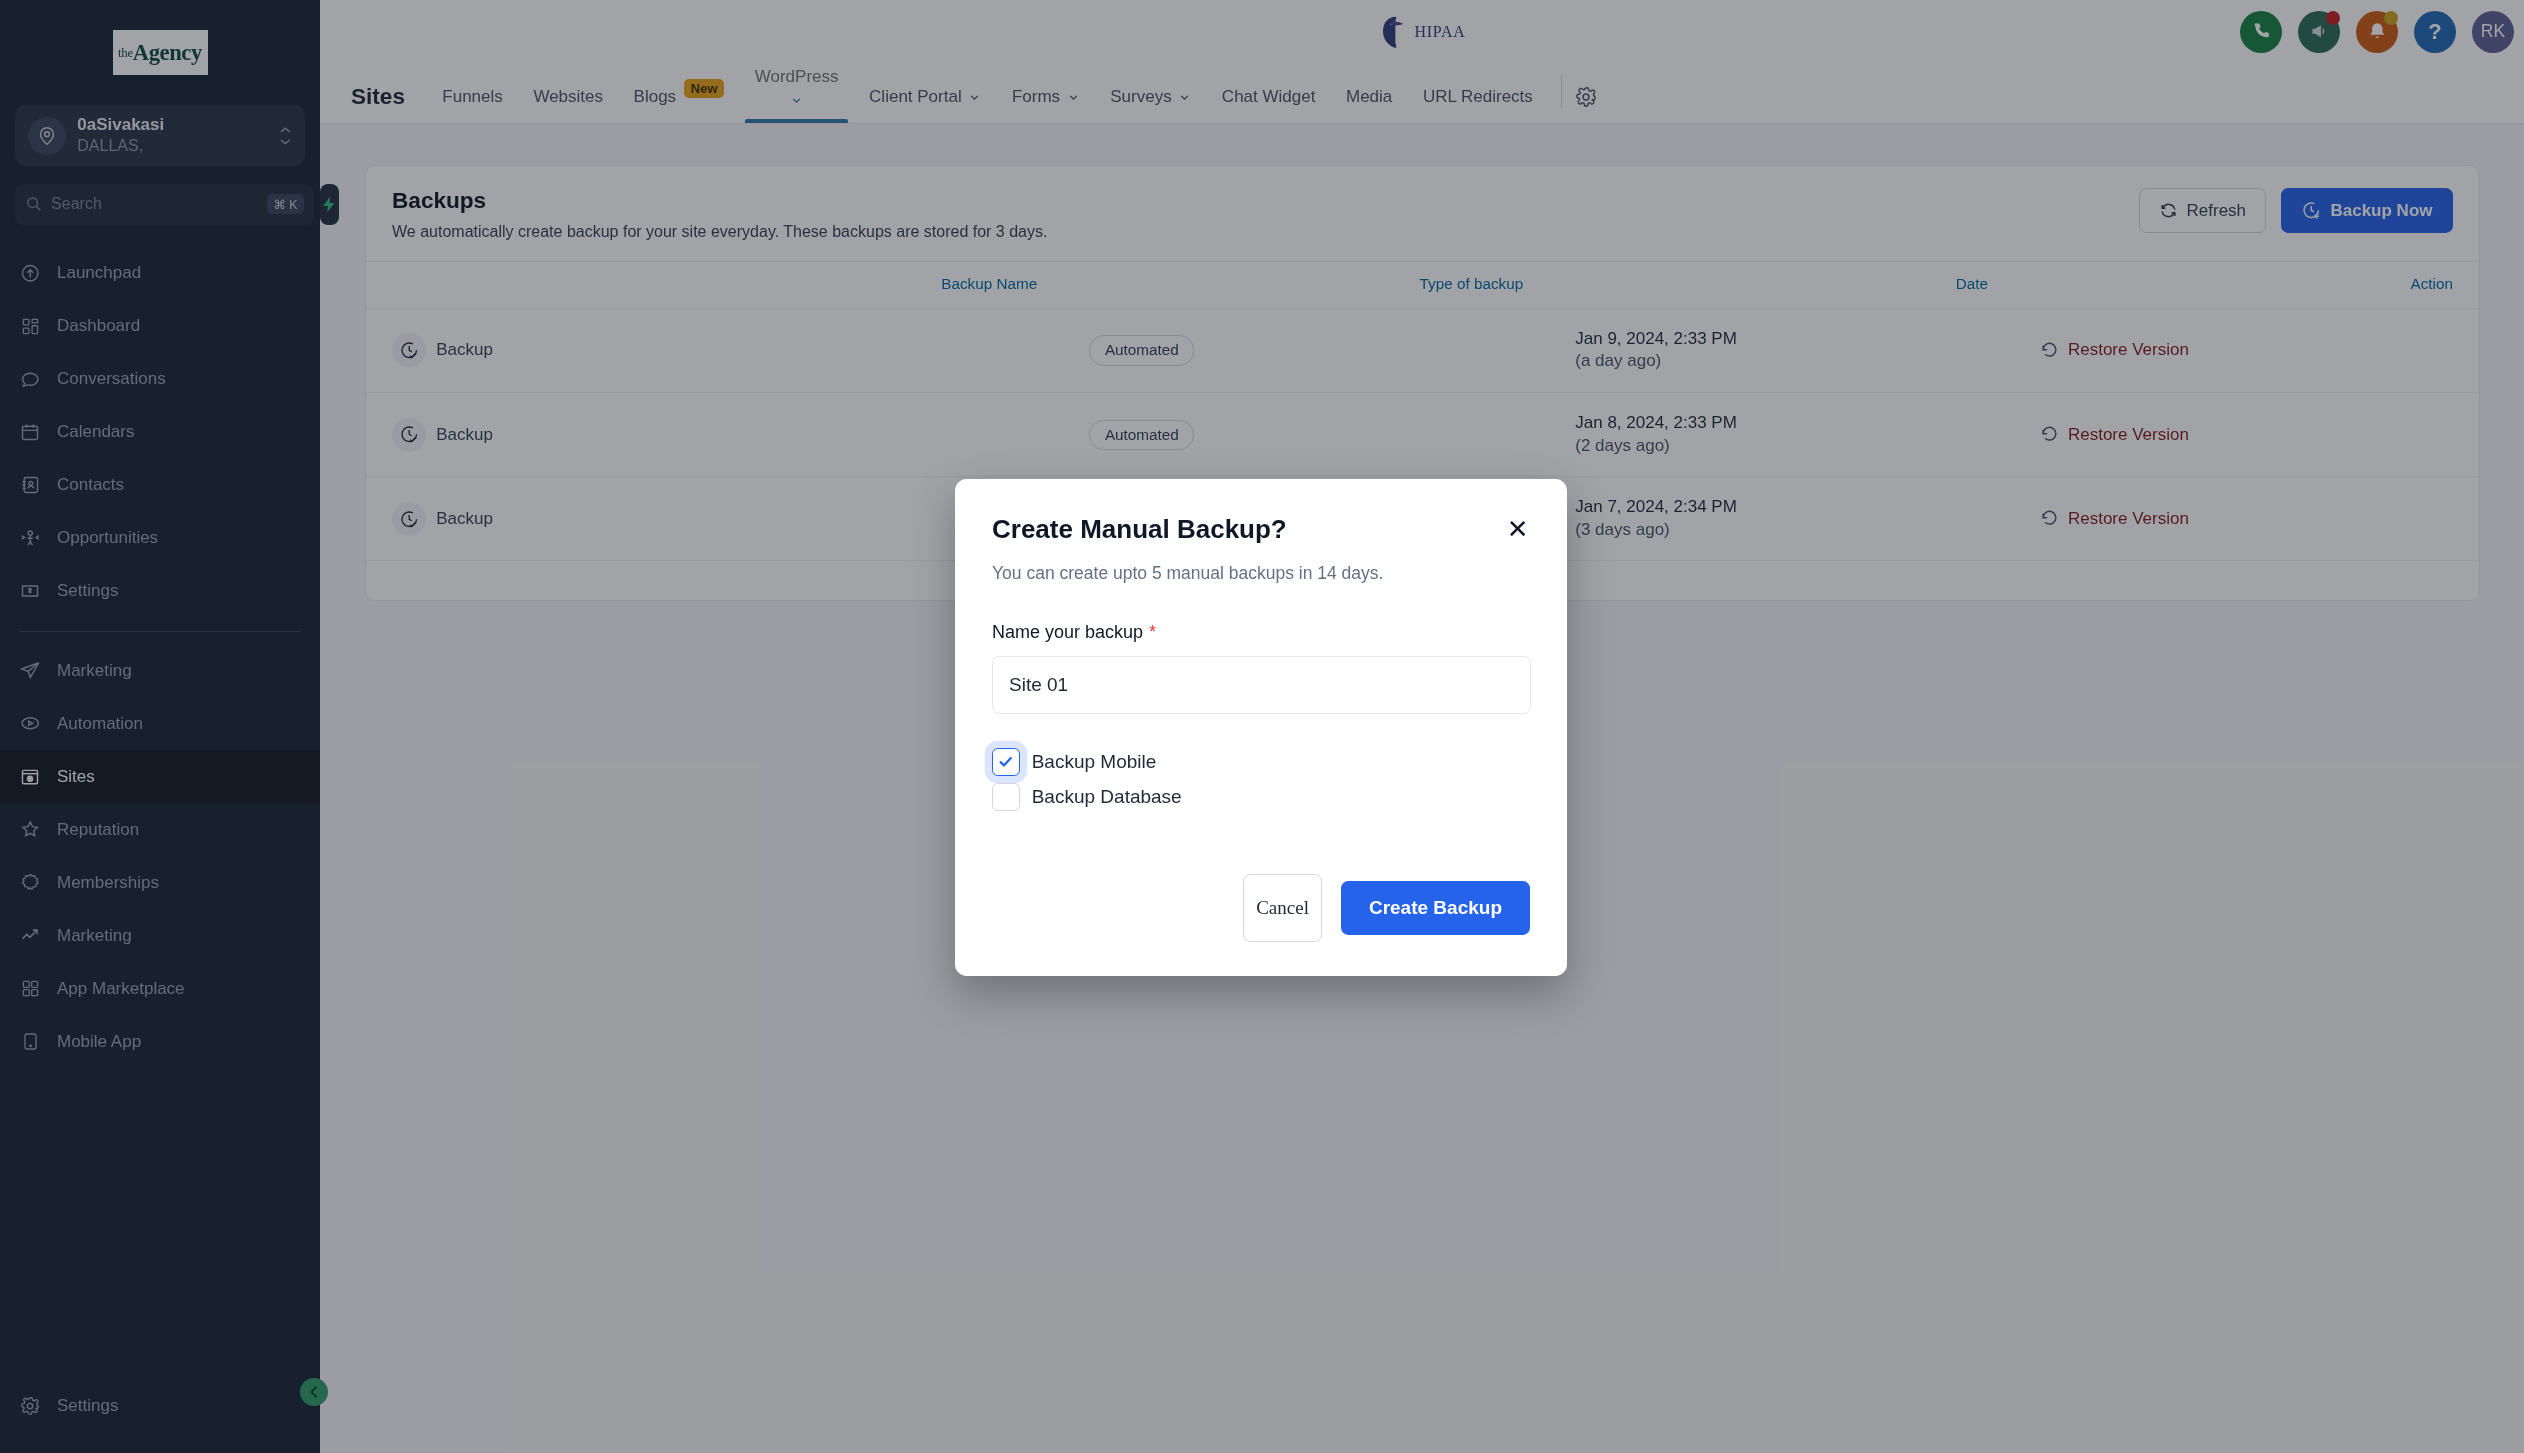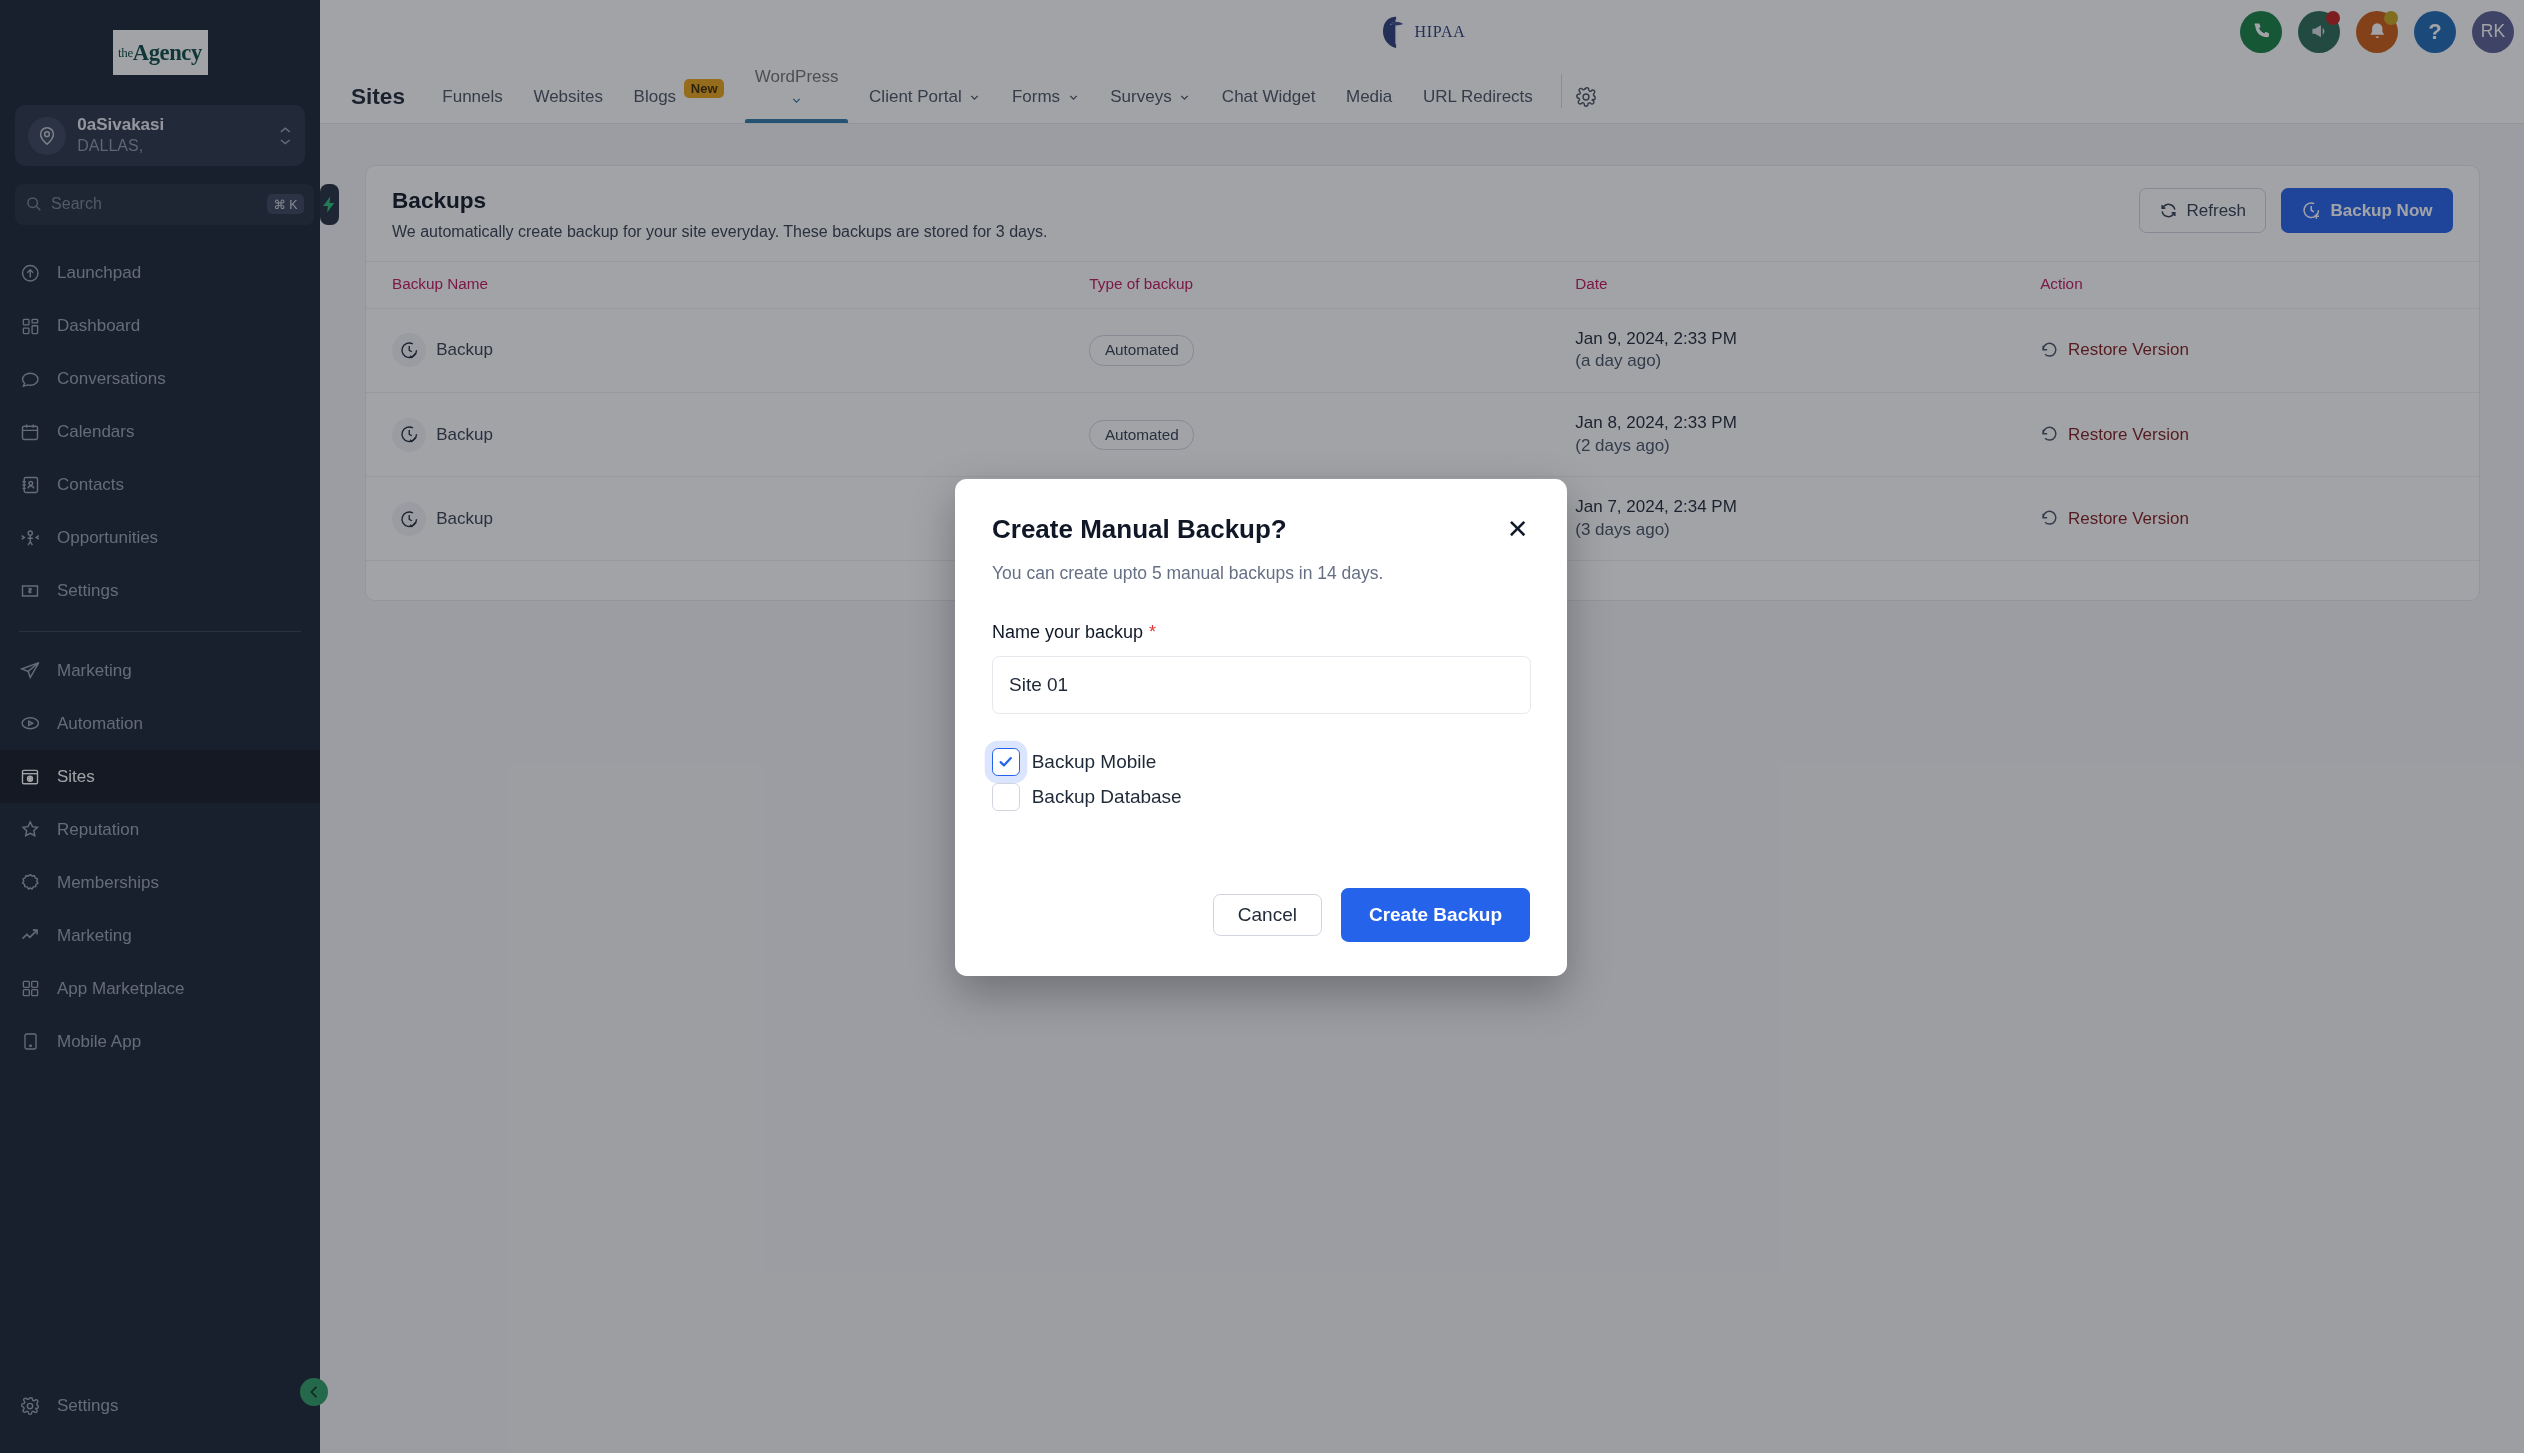--- a/index.html
+++ b/index.html
@@ -159,21 +159,21 @@
   }
   .btn-backupnow {
     display: flex; align-items: center; gap: 8.8px;
     background: #2563eb; border: none; border-radius: 7.3px;
     height: 45px; padding: 0 20.5px; font-size: 17px; color: #ffffff;
     font-weight: 600; cursor: pointer; font-family: inherit;
   }
 
   table { width: 100%; border-collapse: collapse; }
   thead th {
-    text-align: left; font-size: 15.3px; font-weight: 400; color: #be185d;
+    text-align: right; font-size: 15.3px; font-weight: 400; color: #0369a1;
     padding: 13px 26px 14.6px; background: #ffffff;
     border-bottom: 0.7px solid #eceef1;
   }
   tbody td {
     padding: 19px 26px; border-bottom: 0.7px solid #eceef1;
     font-size: 17px; color: #374151; vertical-align: middle;
   }
   tbody tr:last-child td { border-bottom: 0.7px solid #eceef1; }
   .name-cell { display: flex; align-items: center; gap: 10.2px; }
   .name-ico {
@@ -227,23 +227,23 @@
     flex: 0 0 28px;
   }
   .cb.on { background: #ffffff; border: 1.5px solid #2563eb; box-shadow: 0 0 0 7.3px #dbe5fd;}
   .cb.off { background: #ffffff; border: 0.7px solid #d0d5dd; }
   .check-label { font-size: 19px; color: #1f2937; }
   .modal-actions {
     position: absolute; right: 37px; bottom: 34px;
     display: flex; gap: 19px; align-items: center;
   }
   .btn-cancel {
-    height: 42px; padding: 0 24px; border-radius: 7.3px;
+    height: 68px; padding: 0 12px; border-radius: 7.3px;
     border: 0.7px solid #d0d5dd; background: #ffffff;
-    font-size: 19px; color: #1f2937; cursor: pointer; font-family: Liberation Sans, sans-serif;
+    font-size: 19px; color: #1f2937; cursor: pointer; font-family: Liberation Serif, serif;
   }
   .btn-create {
     height: 54px; padding: 0 28px; border-radius: 7.3px;
     border: none; background: #2563eb; color: #ffffff;
     font-size: 19px; font-weight: 700; cursor: pointer; font-family: inherit;
   }
   svg { display: block; }
 </style>
 </head>
 <body>

